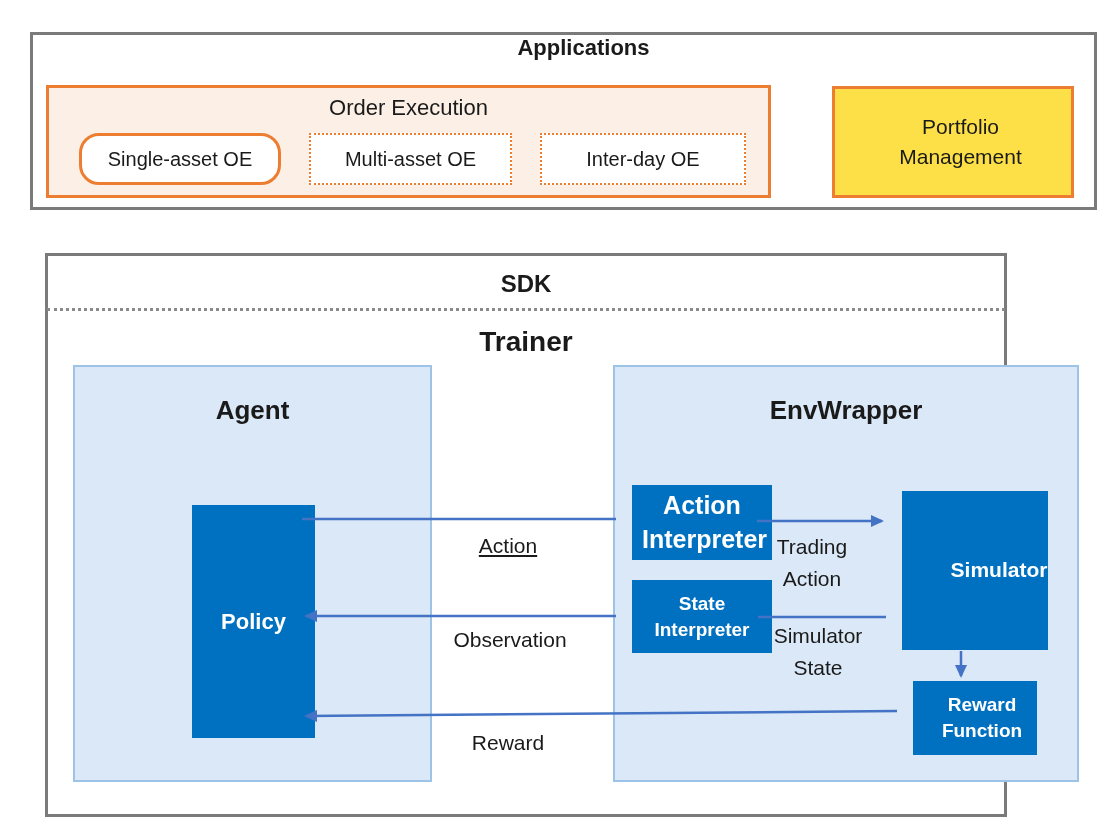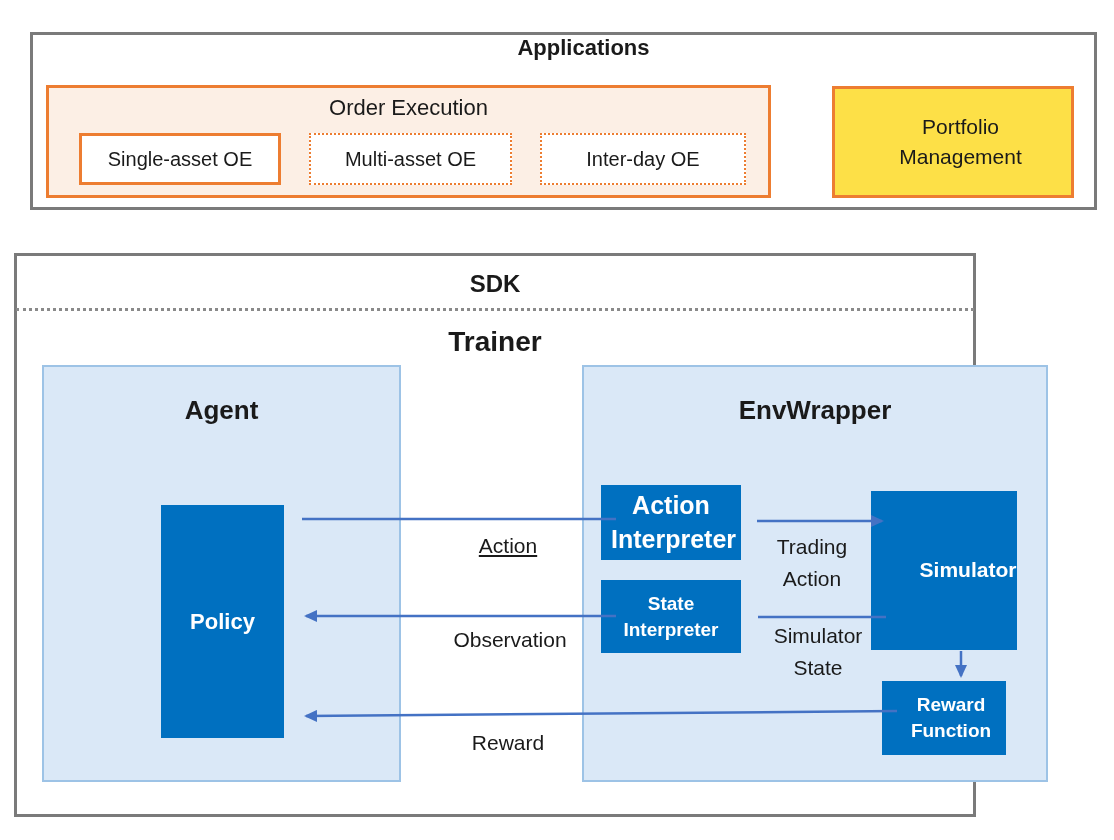--- a/index.html
+++ b/index.html
@@ -2,35 +2,35 @@
 <html><head>
 <meta charset="utf-8">
 <style>
   html,body{margin:0;padding:0;background:#ffffff;}
   body{width:1114px;height:840px;position:relative;overflow:hidden;
        font-family:"Liberation Sans",sans-serif;color:#1a1a1a;}
 
   
   .panel{position:absolute;background:#ffffff;border:3px solid #7a7a7a;box-sizing:border-box;}
   #applications-panel{left:30px;top:32px;width:1067px;height:178px;}
-  #sdk-panel{left:14px;top:253px;width:962px;height:564px;}
+  #sdk-panel{left:45px;top:253px;width:962px;height:564px;}
 
   .panel-title{position:absolute;left:0;width:100%;text-align:center;
                font-weight:bold;font-size:22px;}
 
   
   #order-execution-group{position:absolute;left:13px;top:50px;width:725px;height:113px;
       background:#fcefe5;border:3px solid #ED7D31;box-sizing:border-box;}
   #order-execution-title{position:absolute;top:7px;left:0;width:100%;text-align:center;
       font-size:22px;}
   .app-box{position:absolute;top:45px;height:52px;background:#ffffff;box-sizing:border-box;
       display:flex;align-items:center;justify-content:center;font-size:20px;}
   .app-box.solid{border:3px solid #ED7D31;}
   .app-box.dotted{border:2px dotted #ED7D31;}
-  #app-box-single{left:30px;width:202px;}
+  #app-box-single{left:30px;width:202px;border-radius:20px;}
   #app-box-multi{left:260px;width:203px;}
   #app-box-inter{left:491px;width:206px;}
 
   #portfolio-management-box{position:absolute;left:799px;top:51px;width:242px;height:112px;
       background:#fde047;border:3px solid #ED7D31;box-sizing:border-box;
       display:flex;align-items:center;justify-content:center;text-align:center;
       font-size:21px;line-height:1.45;padding-left:15px;}
   #portfolio-management-box span{display:block;max-width:165px;}
 
   

